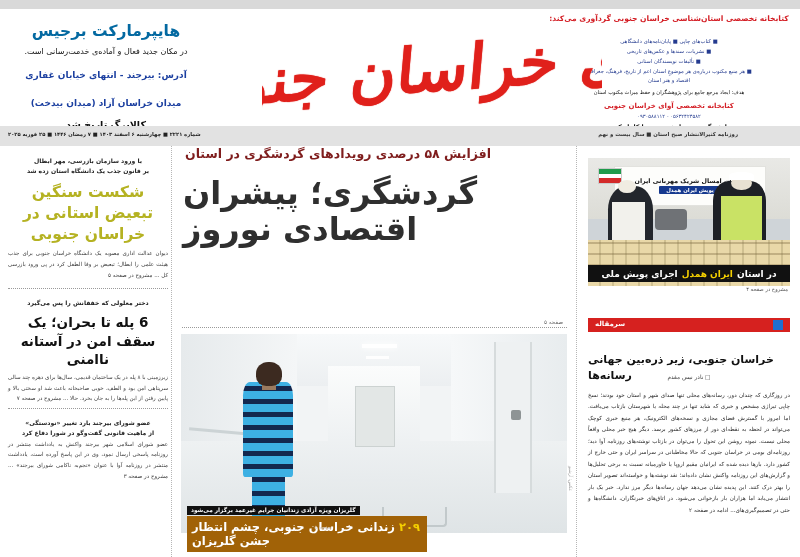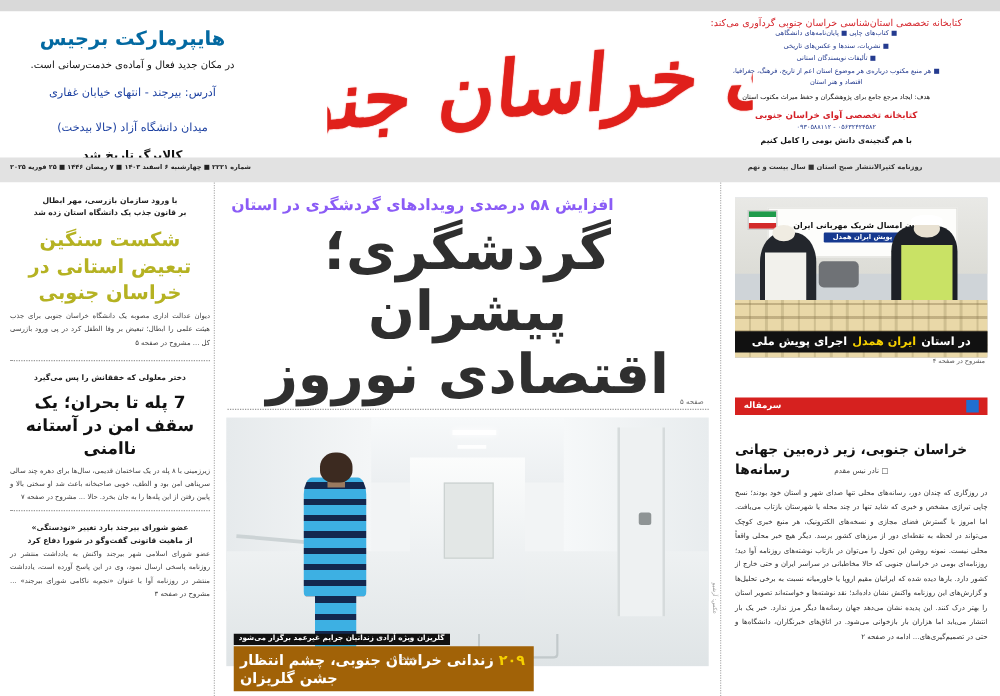--- a/index.html
+++ b/index.html
@@ -20,22 +20,22 @@
   .topband{position:absolute;left:0;top:0;width:800px;height:146px;background:#ffffff;}
   .band-grey{position:absolute;left:0;top:0;width:800px;height:9px;background:#d9d9d9;}
   .band-grey2{position:absolute;left:0;top:126px;width:800px;height:20px;background:#e2e2e2;}
 
   
   .ad-left{
     position:absolute;right:0px;top:12px;width:262px;height:112px;
     text-align:center;color:#1b2a6b;
   }
   .ad-left .al-title{
-    font-size:7.6px;font-weight:normal;color:#d42027;letter-spacing:-.2px;
-    margin:2px 0 0 0;line-height:1.2;
+    font-size:7.6px;font-weight:bold;color:#d42027;letter-spacing:-.2px;
+    margin:2px 0 14px 0;line-height:1.2;
   }
   .ad-left .al-bullets{font-size:5.3px;color:#243b8f;line-height:1.85;}
   .ad-left .al-goal{font-size:5.2px;color:#111;margin-top:3px;line-height:1.5;}
   .ad-left .al-name{font-size:7px;font-weight:bold;color:#d42027;margin-top:5px;}
   .ad-left .al-phone{font-size:5.2px;color:#243b8f;margin-top:3px;direction:ltr;}
   .ad-left .al-slogan{font-size:6.2px;color:#111;margin-top:4px;font-weight:bold;}
 
   .footline-left{
     position:absolute;right:62px;top:131px;font-size:5.4px;color:#333;font-weight:bold;
   }
@@ -56,21 +56,21 @@
 
   
   .ad-right{
     position:absolute;left:4px;top:14px;width:204px;height:110px;
     text-align:center;
   }
   .ad-right .ar-title{
     font-size:15.5px;font-weight:bold;color:#0369a1;margin:8px 0 7px 0;letter-spacing:-.5px;
   }
   .ad-right .ar-sub{font-size:8px;color:#111;margin-bottom:8px;}
-  .ad-right .ar-addr{font-size:9px;font-weight:normal;color:#1b3fa0;line-height:1.75;margin-top:12px;}
+  .ad-right .ar-addr{font-size:9px;font-weight:bold;color:#1b3fa0;line-height:1.75;margin-top:12px;}
   .ad-right .ar-foot{font-size:9.5px;font-weight:bold;color:#111;margin-top:7px;}
   .dateline{
     position:absolute;left:8px;top:131px;font-size:5.2px;color:#222;font-weight:bold;
     white-space:nowrap;
   }
 
   
   .grid{position:absolute;left:0;top:146px;width:800px;height:411px;background:#fff;}
 
   .coldiv{position:absolute;top:0;width:0;border-right:1px dotted #b6b6b6;height:411px;}
@@ -135,26 +135,26 @@
     font-size:5.8px;color:#444;
   }
   .edit-body{
     position:absolute;right:10px;top:244px;width:202px;
     font-size:5.6px;color:#2a2a2a;line-height:2.05;text-align:justify;
   }
 
   
   .col-mid{position:absolute;right:223px;top:0;width:405px;height:411px;}
   .kicker-main{
-    position:absolute;right:12px;top:10px;width:380px;text-align:left;
-    font-size:12.5px;font-weight:bold;color:#8b5cf6;letter-spacing:-.3px;
+    position:absolute;right:12px;top:0;width:380px;text-align:left;
+    font-size:12.5px;font-weight:bold;color:#7f1d1d;letter-spacing:-.3px;
   }
   .headline-main{
-    position:absolute;right:12px;top:30px;width:382px;text-align:center;
-    font-size:44px;font-weight:bold;color:#2f2f2f;line-height:1.12;
+    position:absolute;right:12px;top:30px;width:382px;text-align:left;
+    font-size:32px;font-weight:bold;color:#2f2f2f;line-height:1.12;
     letter-spacing:-1.5px;
   }
   .page-ref-mid{
     position:absolute;right:14px;top:173px;font-size:5.6px;color:#666;
   }
   .dotrule{
     position:absolute;right:10px;top:181px;width:385px;height:0;
     border-top:1px dotted #9a9a9a;
   }
   .photo-prison{
@@ -245,21 +245,21 @@
     </div>
 
     <div class="masthead">
       <div class="logo-text">آوای خراسان جنوبی</div>
     </div>
 
     <div class="ad-right">
       <div class="ar-title">هایپرمارکت برجیس</div>
       <div class="ar-sub">در مکان جدید فعال و آماده‌ی خدمت‌رسانی است.</div>
       <div class="ar-addr">آدرس: بیرجند - انتهای خیابان غفاری</div>
-      <div class="ar-addr">میدان دانشگاه آزاد (حالا بیدخت)</div>
+      <div class="ar-addr">میدان خراسان آزاد (میدان بیدخت)</div>
       <div class="ar-foot">کالابرگ تاریخ شد</div>
     </div>
 
     <div class="band-grey2"></div>
     <div class="footline-left">روزنامه کثیرالانتشار صبح استان  ■  سال بیست و نهم</div>
     <div class="dateline">شماره ۲۲۲۱  ■  چهارشنبه ۶ اسفند ۱۴۰۳  ■  ۷ رمضان ۱۴۴۶  ■  ۲۵ فوریه ۲۰۲۵</div>
   </div>
 
   <div class="grid">
 
@@ -350,21 +350,21 @@
       <div class="ritem r1" style="top:10px;">
         <div class="rk" style="white-space:pre-line;">با ورود سازمان بازرسی، مهر ابطال
 بر قانون جذب یک دانشگاه استان زده شد</div>
         <div class="rh">شکست سنگین تبعیض استانی در خراسان جنوبی</div>
         <div class="rb">دیوان عدالت اداری مصوبه یک دانشگاه خراسان جنوبی برای جذب هیئت علمی را ابطال؛ تبعیض بر وفا الطفل کرد در پی ورود بازرسی کل ... مشروح در صفحه ۵</div>
       </div>
       <div class="rdots" style="top:142px;"></div>
 
       <div class="ritem r2" style="top:152px;">
         <div class="rk" style="white-space:pre-line;">دختر معلولی که خفقانش را پس می‌گیرد</div>
-        <div class="rh">7 پله تا بحران؛ یک سقف امن در آستانه ناامنی</div>
+        <div class="rh">6 پله تا بحران؛ یک سقف امن در آستانه ناامنی</div>
         <div class="rb">زیرزمینی با ۸ پله در یک ساختمان قدیمی، سال‌ها برای دهره چند سالی سرپناهی امن بود و الطف، خوبی صاحبخانه باعث شد او سختی بالا و پایین رفتن از این پله‌ها را به جان بخرد. حالا ... مشروح در صفحه ۷</div>
       </div>
       <div class="rdots" style="top:262px;"></div>
 
       <div class="ritem r3" style="top:272px;">
         <div class="rk" style="white-space:pre-line;">عضو شورای بیرجند بارد تغییر «نودستگی»
 از ماهیت قانونی گفت‌وگو در شورا دفاع کرد</div>
         <div class="rb">عضو شورای اسلامی شهر بیرجند واکنش به یادداشت منتشر در روزنامه پاسخی ارسال نمود، وی در این پاسخ آورده است، یادداشت منتشر در روزنامه آوا با عنوان «نجم‌به ناکامی شورای بیرجند» ... مشروح در صفحه ۳</div>
       </div>
 

